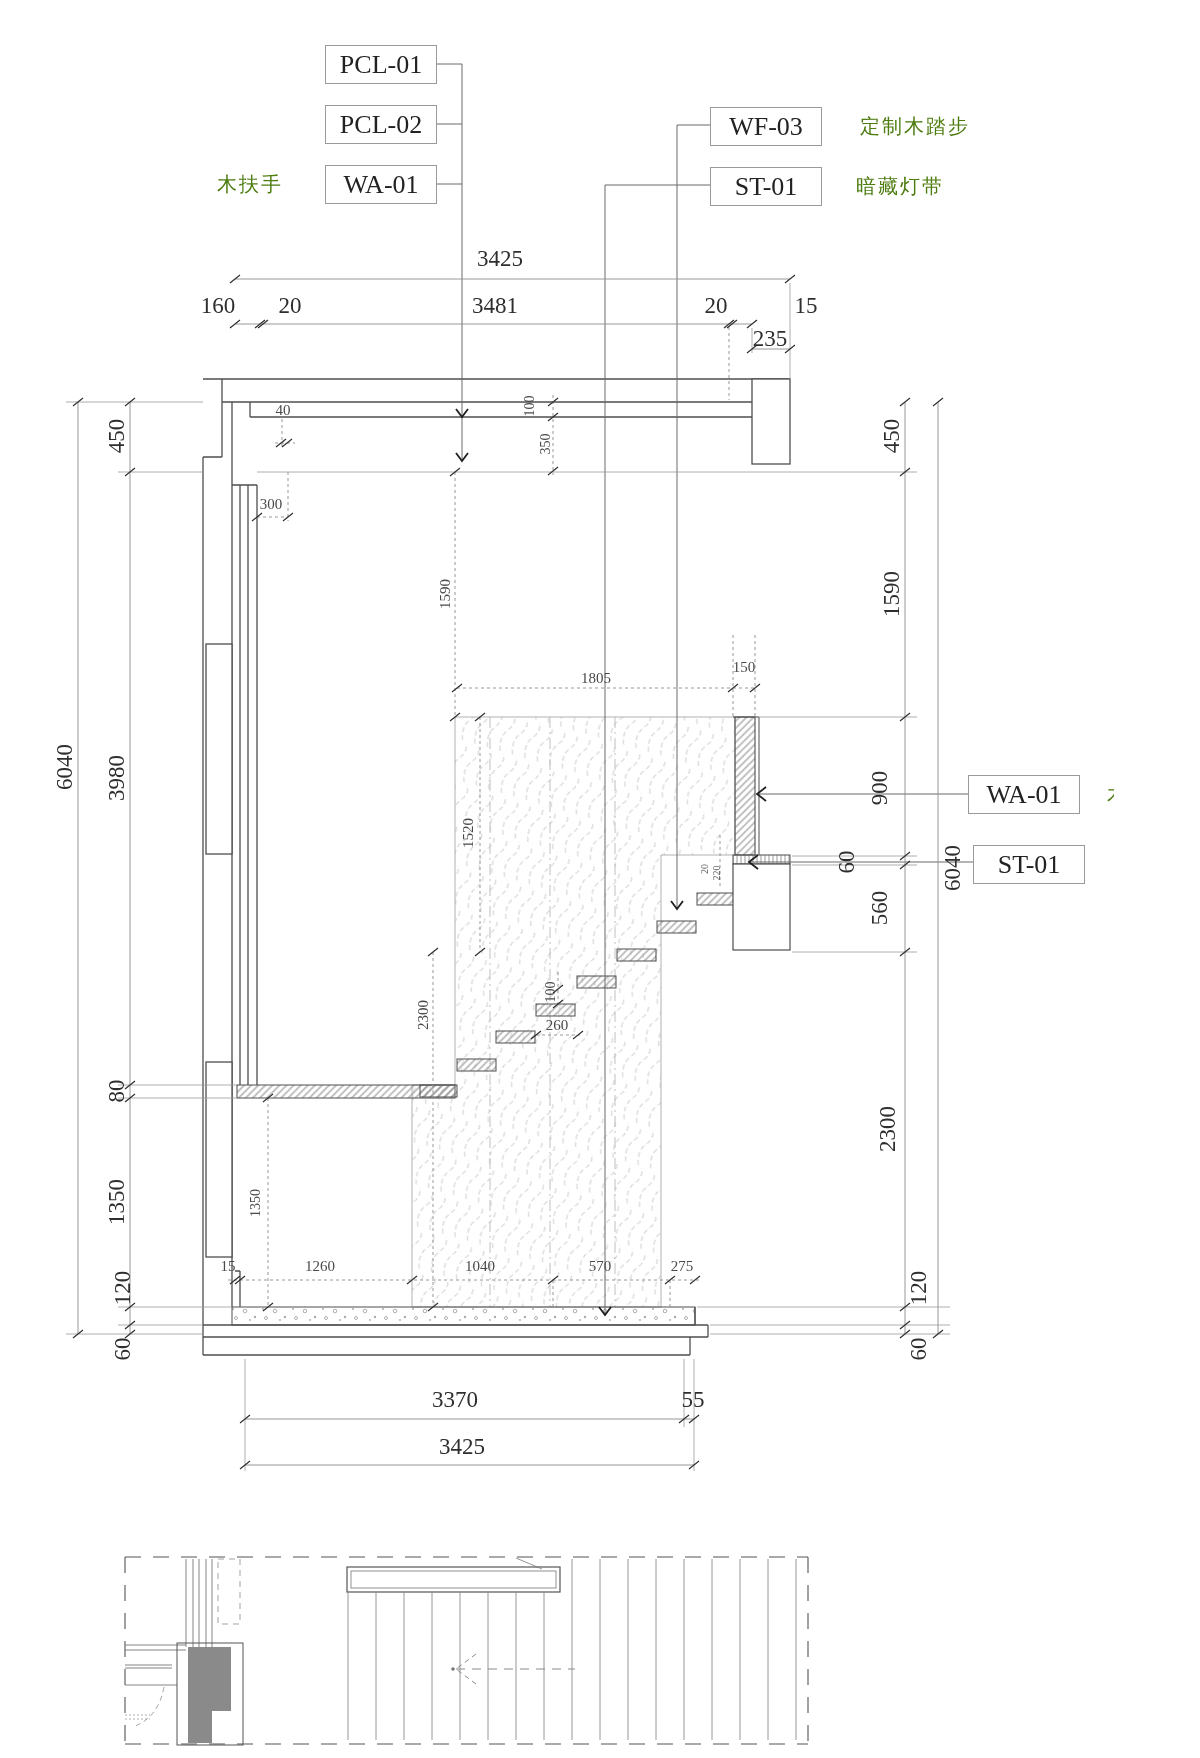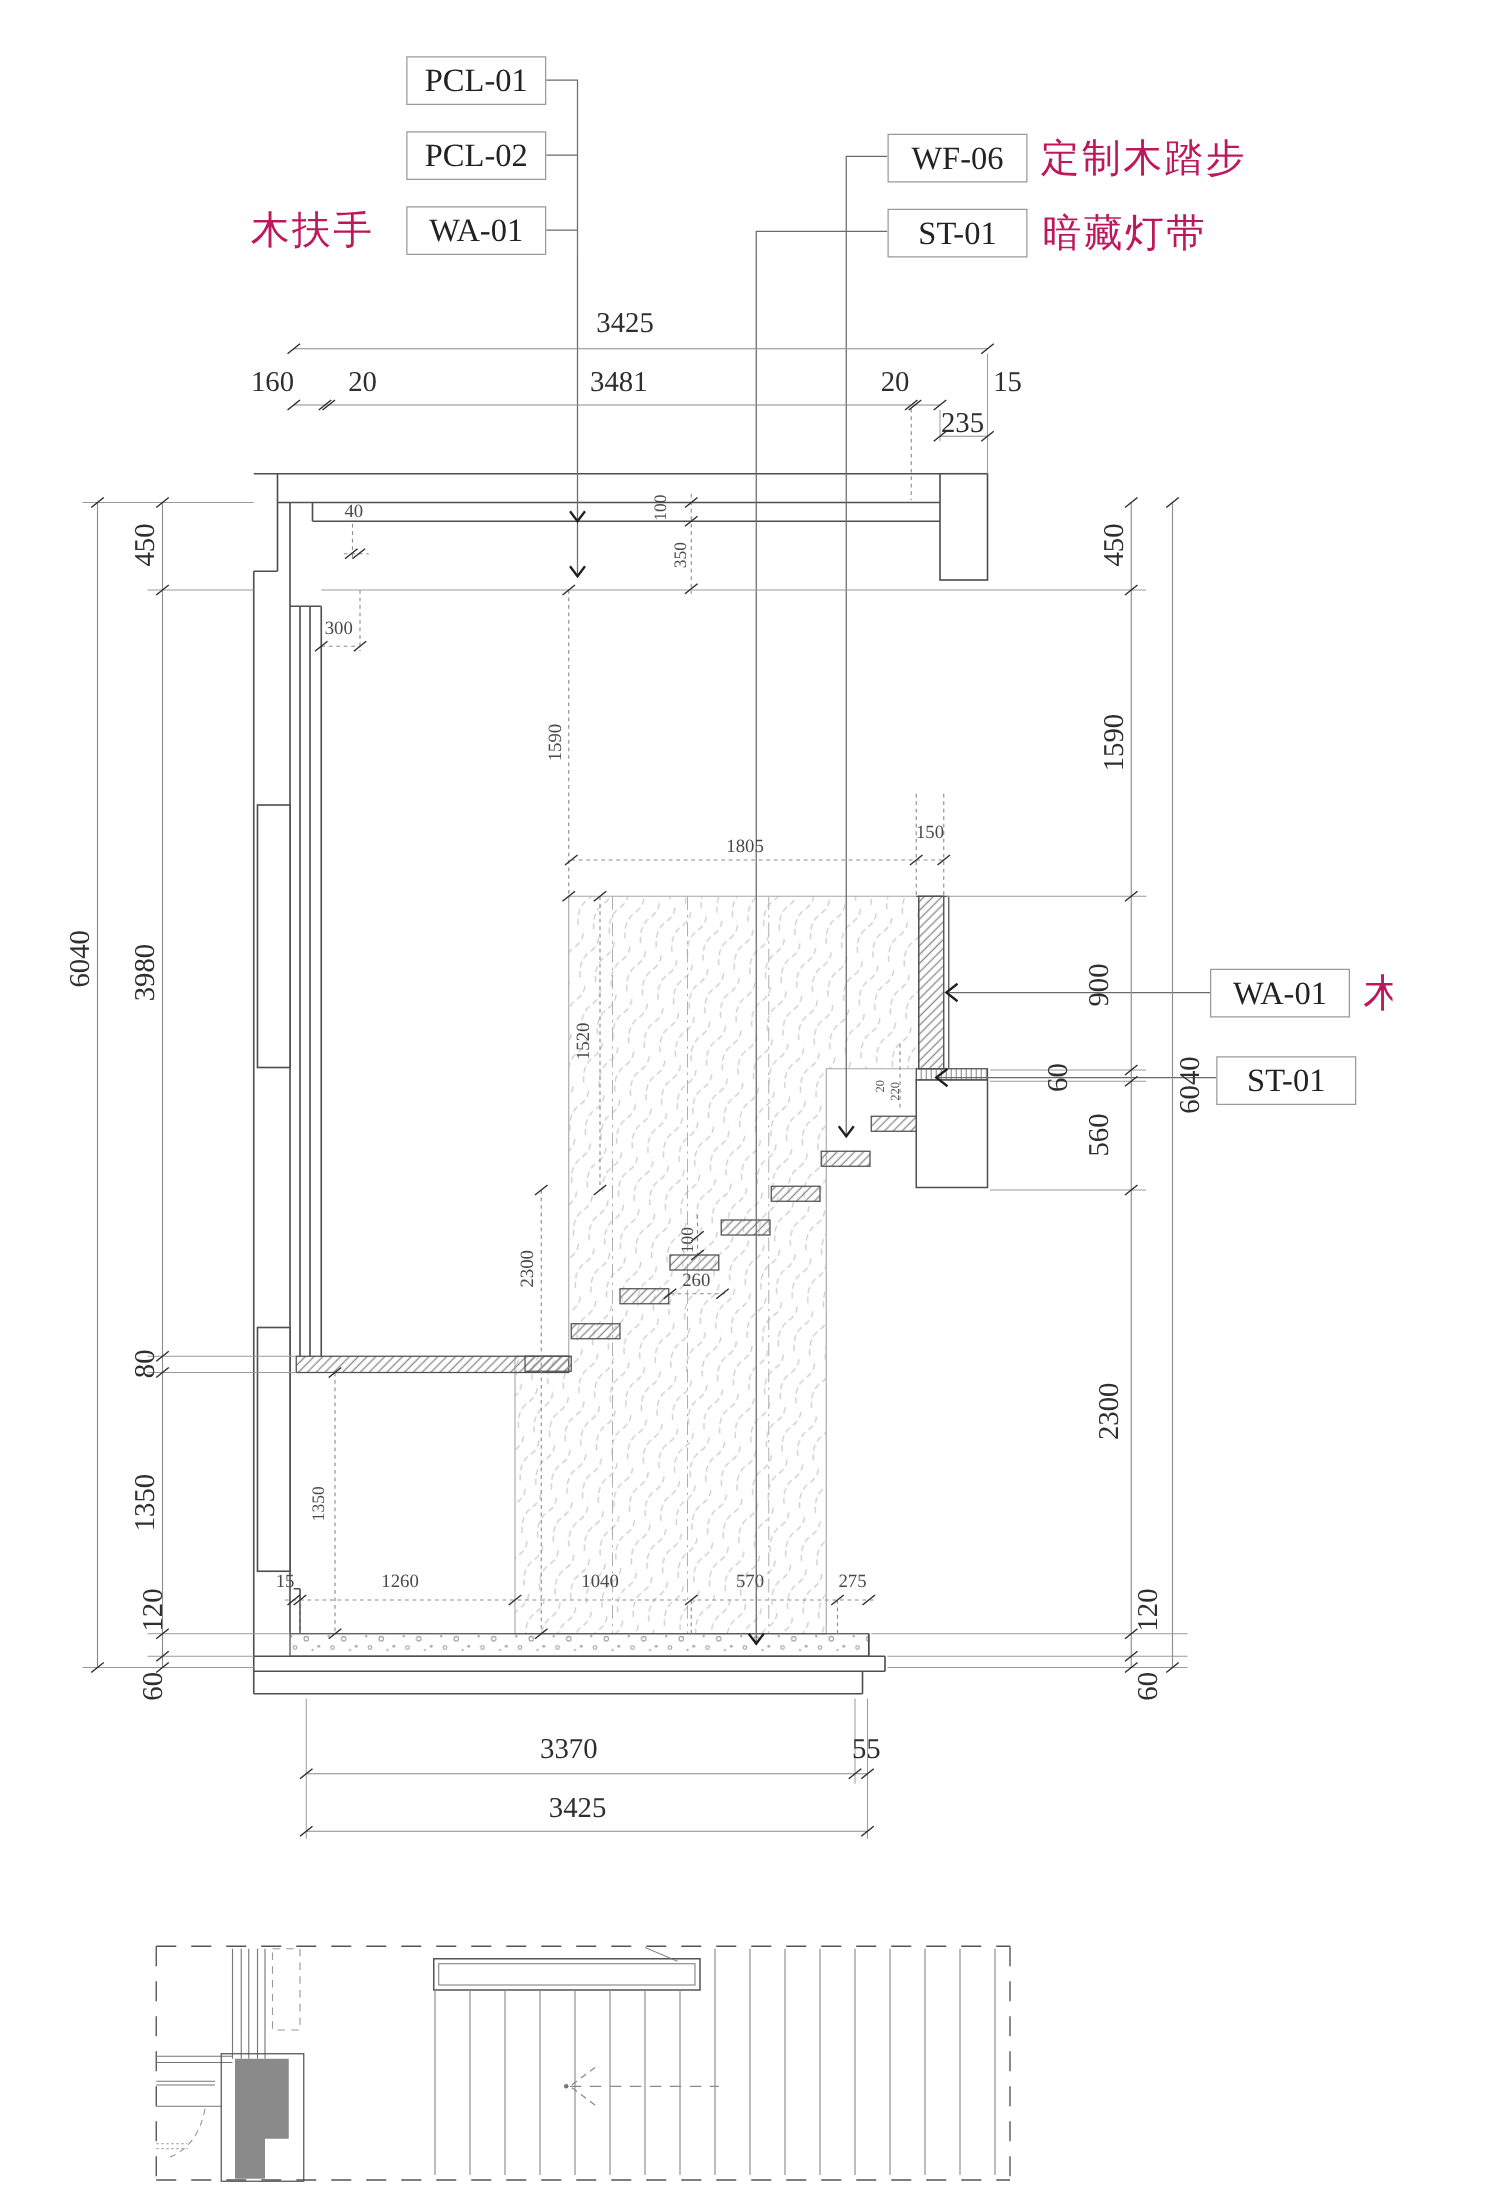--- a/index.html
+++ b/index.html
@@ -6,21 +6,21 @@
   #stage{position:relative;width:1114px;height:1758px;background:#fff;overflow:hidden;
          font-family:"Liberation Serif",serif;color:#303030;margin-top:27px;}
   #lines{position:absolute;left:0;top:0;}
   .t{position:absolute;transform:translate(-50%,-50%);white-space:nowrap;line-height:1;
      font-family:"Liberation Serif",serif;color:#2e2e2e;}
   .rot{transform:translate(-50%,-50%) rotate(-90deg);}
   .s23{font-size:23px;}
   .s15{font-size:15px;color:#4a4a4a;}
   .s14{font-size:14px;color:#4a4a4a;}
   .s10{font-size:10px;color:#5a5a5a;}
-  .cjk{font-size:31px;letter-spacing:2px;color:#be185d;}
+  .cjk{font-size:20px;letter-spacing:2px;color:#4d7c0f;}
   .box{position:absolute;border:1px solid #9a9a9a;background:#fff;display:flex;
        align-items:center;justify-content:center;font-size:26px;color:#222;}
 </style>
 </head>
 <body>
 
 <div id="stage">
 
 <svg id="lines" width="1200" height="1758" viewBox="0 0 1200 1758">
   <defs>
@@ -160,21 +160,21 @@
     </div>
 <div class="box" style="left:325px;top:78px;width:110px;height:37px">
       <span>PCL-02</span>
     </div>
 <span class="t cjk" style="left:250px;top:157px">木扶手</span>
 <div class="box" style="left:325px;top:138px;width:110px;height:37px">
       <span>WA-01</span>
     </div>
 
 <div class="box" style="left:710px;top:80px;width:110px;height:37px">
-      <span>WF-06</span>
+      <span>WF-03</span>
     </div>
 <span class="t cjk" style="left:915px;top:99px">定制木踏步</span>
 <div class="box" style="left:710px;top:140px;width:110px;height:37px">
       <span>ST-01</span>
     </div>
 <span class="t cjk" style="left:900px;top:159px">暗藏灯带</span>
 
 <div class="box" style="left:968px;top:748px;width:110px;height:37px">
       <span>WA-01</span>
     </div>

